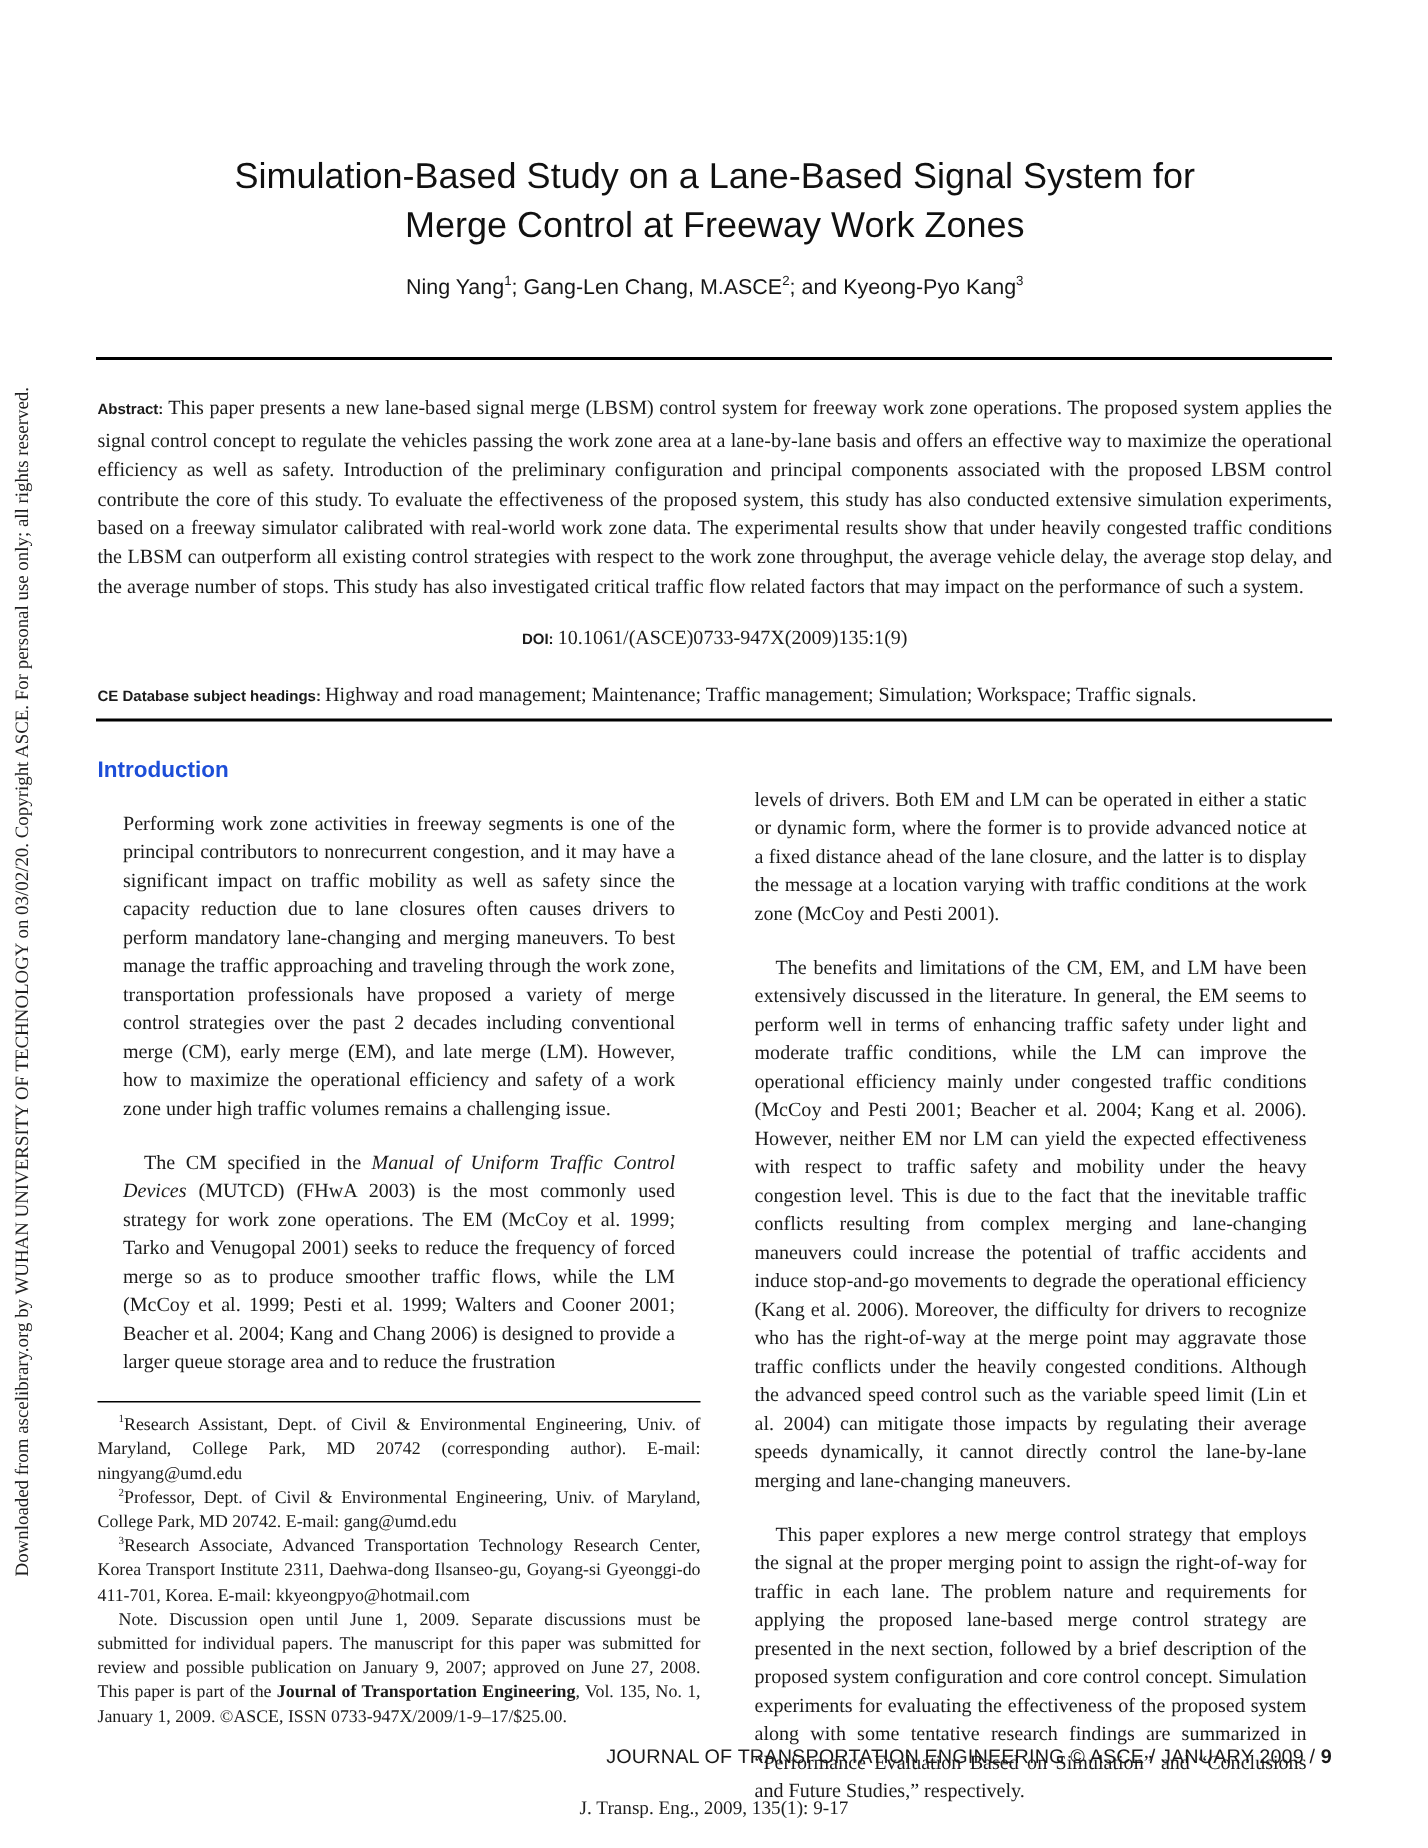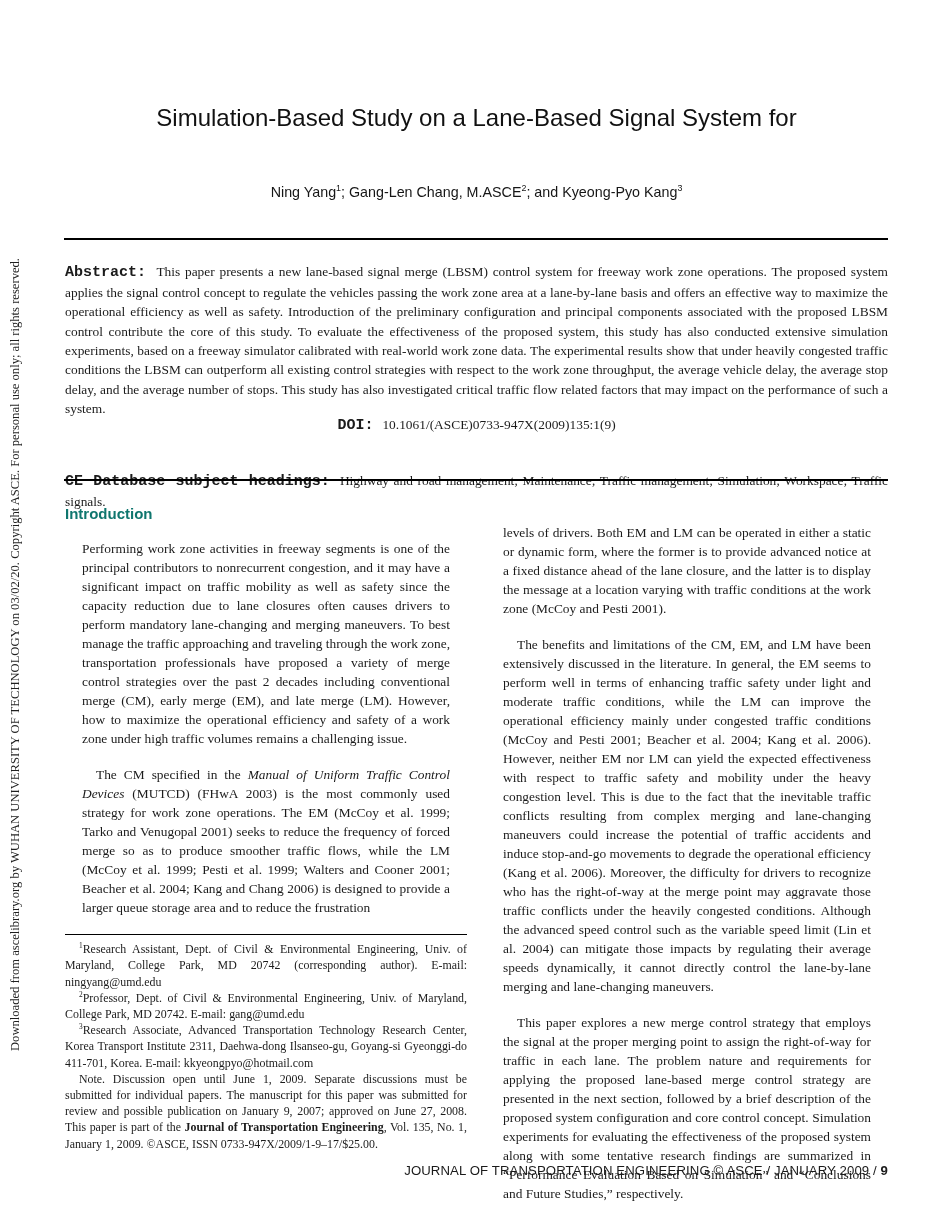--- a/index.html
+++ b/index.html
@@ -47,37 +47,37 @@
   .rule-top { position: absolute; top: 238px; left: 64px; width: 824px; height: 2px; background: #000; }
   .rule-mid { position: absolute; top: 479px; left: 64px; width: 824px; height: 1.6px; background: #000; }
 
   .frontmatter {
     position: absolute; left: 65px; width: 823px;
     font-size: 13.4px; line-height: 19.4px;
     text-align: justify;
   }
   .abstract-block { top: 249px; }
   .doi-block     { top: 402px; text-align: center; }
-  .ce-block      { top: 458px; }
+  .ce-block      { top: 440px; }
 
-  .seg-label { font-family: Liberation Mono, monospace; font-weight: bold; font-size: 15px; }
+  .seg-label { font-family: Liberation Sans, sans-serif; font-weight: bold; font-size: 10px; }
   .seg-italic { font-style: italic; }
   .seg-bolditalic { font-weight: bold; }
   .seg-bold { font-weight: bold; }
 
   .columns {
     position: absolute; top: 505px; left: 65px; width: 823px;
     display: flex; gap: 19px;
     align-items: flex-start;
   }
   .col { width: 402px; }
   .intro-heading {
     font-family: "Liberation Sans", sans-serif;
     font-weight: bold; font-size: 15px;
-    margin: 0 0 17px 0; color: #0f766e;
+    margin: 0 0 17px 0; color: #1d4ed8;
   }
   .body-par {
     margin: 17px;
     font-size: 13.4px; line-height: 19px;
     text-align: justify;
   }
   .body-par.indent { text-indent: 14px; }
   .col-right { padding-top: 1px; }
 
   .footnote-rule { width: 402px; height: 1.2px; background: #000; margin: 11px 0 6px 0; }
@@ -103,20 +103,21 @@
 </style>
 </head>
 <body>
 
 <div class="page">
 
   <div class="sidebar-note">Downloaded from ascelibrary.org by WUHAN UNIVERSITY OF TECHNOLOGY on 03/02/20. Copyright ASCE. For personal use only; all rights reserved.</div>
 
   <div class="title">
     <div>Simulation-Based Study on a Lane-Based Signal System for</div>
+    <div>Merge Control at Freeway Work Zones</div>
   </div>
 
   <div class="authors"><span>Ning Yang</span><sup>1</sup><span>; Gang-Len Chang, M.ASCE</span><sup>2</sup><span>; and Kyeong-Pyo Kang</span><sup>3</sup></div>
 
   <div class="rule-top"></div>
 
   <p class="frontmatter abstract-block"><span class="seg-label">Abstract: </span><span>This paper presents a new lane-based signal merge (LBSM) control system for freeway work zone operations. The proposed system applies the signal control concept to regulate the vehicles passing the work zone area at a lane-by-lane basis and offers an effective way to maximize the operational efficiency as well as safety. Introduction of the preliminary configuration and principal components associated with the proposed LBSM control contribute the core of this study. To evaluate the effectiveness of the proposed system, this study has also conducted extensive simulation experiments, based on a freeway simulator calibrated with real-world work zone data. The experimental results show that under heavily congested traffic conditions the LBSM can outperform all existing control strategies with respect to the work zone throughput, the average vehicle delay, the average stop delay, and the average number of stops. This study has also investigated critical traffic flow related factors that may impact on the performance of such a system.</span></p>
 
   <p class="frontmatter doi-block"><span class="seg-label">DOI: </span><span>10.1061/(ASCE)0733-947X(2009)135:1(9)</span></p>
 
@@ -142,14 +143,15 @@
     <div class="col col-right">
       <p class="body-par"><span>levels of drivers. Both EM and LM can be operated in either a static or dynamic form, where the former is to provide advanced notice at a fixed distance ahead of the lane closure, and the latter is to display the message at a location varying with traffic conditions at the work zone (McCoy and Pesti 2001).</span></p>
       <p class="body-par indent"><span>The benefits and limitations of the CM, EM, and LM have been extensively discussed in the literature. In general, the EM seems to perform well in terms of enhancing traffic safety under light and moderate traffic conditions, while the LM can improve the operational efficiency mainly under congested traffic conditions (McCoy and Pesti 2001; Beacher et al. 2004; Kang et al. 2006). However, neither EM nor LM can yield the expected effectiveness with respect to traffic safety and mobility under the heavy congestion level. This is due to the fact that the inevitable traffic conflicts resulting from complex merging and lane-changing maneuvers could increase the potential of traffic accidents and induce stop-and-go movements to degrade the operational efficiency (Kang et al. 2006). Moreover, the difficulty for drivers to recognize who has the right-of-way at the merge point may aggravate those traffic conflicts under the heavily congested conditions. Although the advanced speed control such as the variable speed limit (Lin et al. 2004) can mitigate those impacts by regulating their average speeds dynamically, it cannot directly control the lane-by-lane merging and lane-changing maneuvers.</span></p>
       <p class="body-par indent"><span>This paper explores a new merge control strategy that employs the signal at the proper merging point to assign the right-of-way for traffic in each lane. The problem nature and requirements for applying the proposed lane-based merge control strategy are presented in the next section, followed by a brief description of the proposed system configuration and core control concept. Simulation experiments for evaluating the effectiveness of the proposed system along with some tentative research findings are summarized in “Performance Evaluation Based on Simulation” and “Conclusions and Future Studies,” respectively.</span></p>
     </div>
 
   </div>
 
   <div class="journal-footer"><span>JOURNAL OF TRANSPORTATION ENGINEERING © ASCE / JANUARY 2009 / </span><span class="seg-bold">9</span></div>
 
+  <div class="citation-footer">J. Transp. Eng., 2009, 135(1): 9-17</div>
 
 </div>
 
 </body></html>

